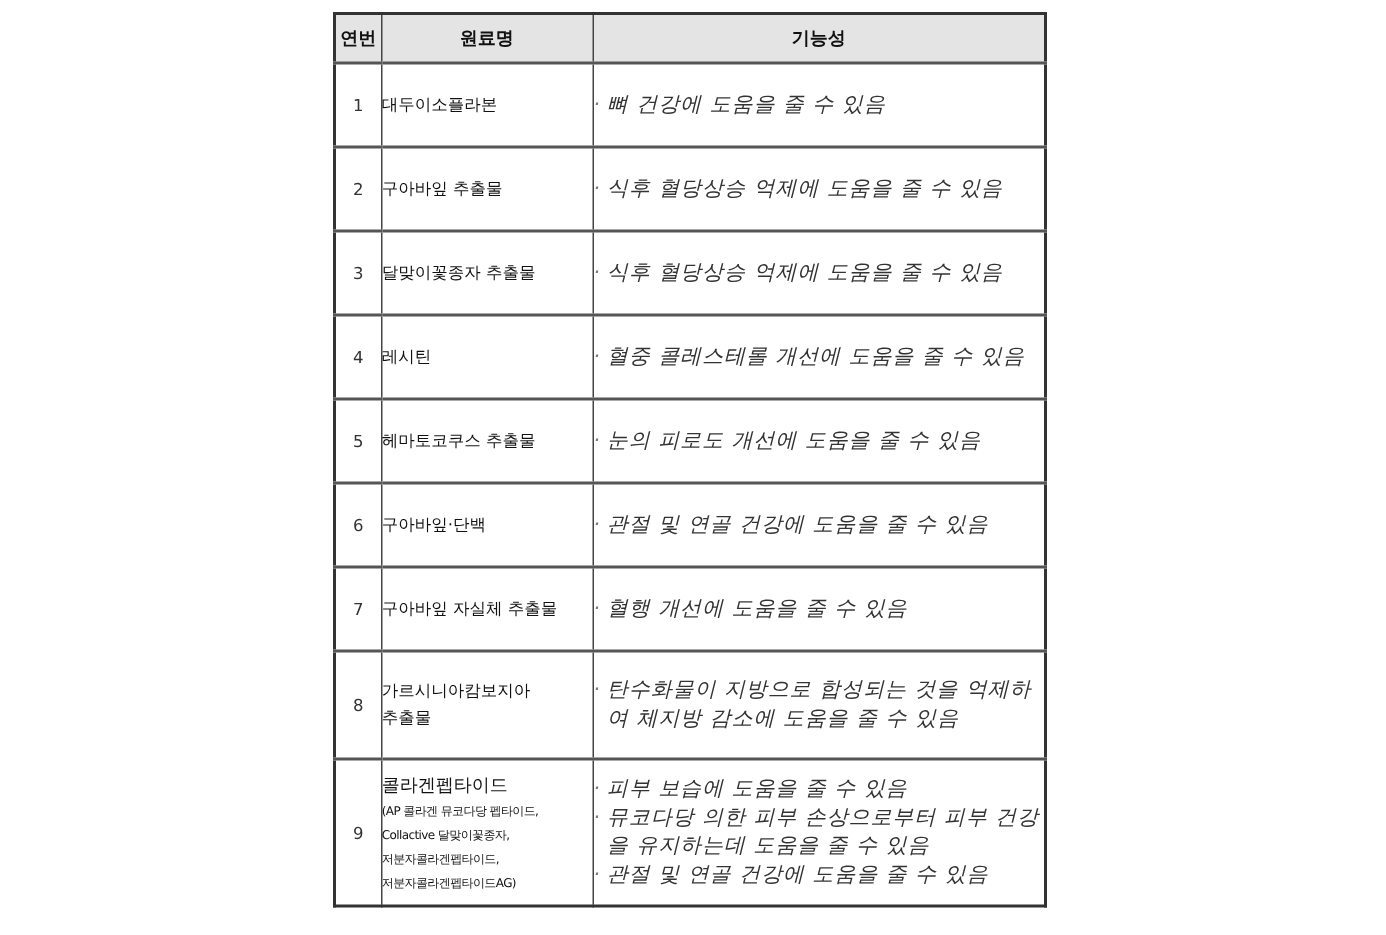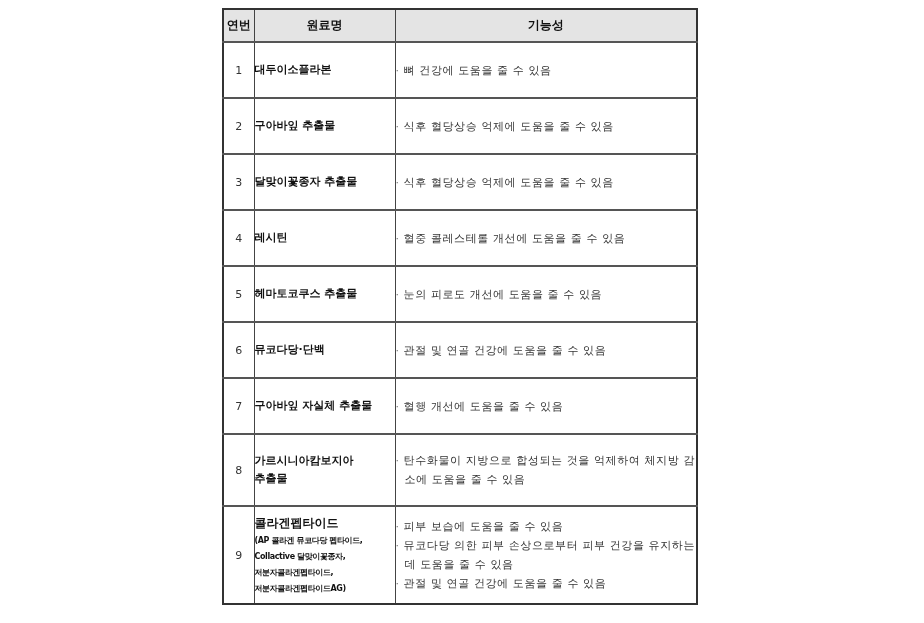--- a/index.html
+++ b/index.html
@@ -5,23 +5,23 @@
   html, body { margin: 0; padding: 0; background: #ffffff; }
   body { width: 924px; height: 623px; position: relative; overflow: hidden;
          font-family: "DejaVu Sans", "Liberation Sans", sans-serif; color: #222; }
   table.fn { position: absolute; left: 222px; top: 8px; width: 474px;
              border-collapse: collapse; border: 2px solid #333; table-layout: fixed; padding-left: 23px; }
   table.fn th, table.fn td { border: 1px solid #444; padding: 0; }
   table.fn th { background: #e4e4e4; font-weight: bold; font-size: 12px; height: 31px;
                 border-bottom: 2px solid #555; color: #111; }
   col.c-no { width: 31px; } col.c-name { width: 141px; } col.c-func { width: 302px; }
   td.no { text-align: center; font-size: 11px; color: #333; }
-  td.name { font-weight: bold; font-size: 11px; padding-left: 5px; color: #111; line-height: 18px; }
+  td.name { font-weight: normal; font-size: 11px; padding-left: 5px; color: #111; line-height: 18px; }
   td.name .sub { display: block; font-size: 8px; line-height: 16px; letter-spacing: -0.4px; }
-  td.func { font-size: 11px; padding-left: 5px; padding-right: 4px; color: #333; line-height: 19px; letter-spacing: 0.6px; }
+  td.func { font-size: 14px; padding-left: 5px; padding-right: 4px; color: #333; line-height: 19px; letter-spacing: 0.6px; font-style: italic; }
   td.func .line { display: block; padding-left: 9px; text-indent: -9px; }
   tr.r { height: 56px; }
   tr.r.tall8 { height: 72px; }
   tr.r.tall9 { height: 98px; }
   tbody tr.r + tr.r td { border-top: 2px solid #555; }
   .dot { color: #777; margin-right: 4px; }
 </style>
 </head>
 <body>
 
@@ -69,21 +69,21 @@
     </tr>
     <tr class="r">
       <td class="no">5</td>
       <td class="name">헤마토코쿠스 추출물</td>
       <td class="func">
           <span class="line"><span class="dot">·</span><span>눈의 피로도 개선에 도움을 줄 수 있음</span></span>
         </td>
     </tr>
     <tr class="r">
       <td class="no">6</td>
-      <td class="name">뮤코다당·단백</td>
+      <td class="name">구아바잎·단백</td>
       <td class="func">
           <span class="line"><span class="dot">·</span><span>관절 및 연골 건강에 도움을 줄 수 있음</span></span>
         </td>
     </tr>
     <tr class="r">
       <td class="no">7</td>
       <td class="name">구아바잎 자실체 추출물</td>
       <td class="func">
           <span class="line"><span class="dot">·</span><span>혈행 개선에 도움을 줄 수 있음</span></span>
         </td>

